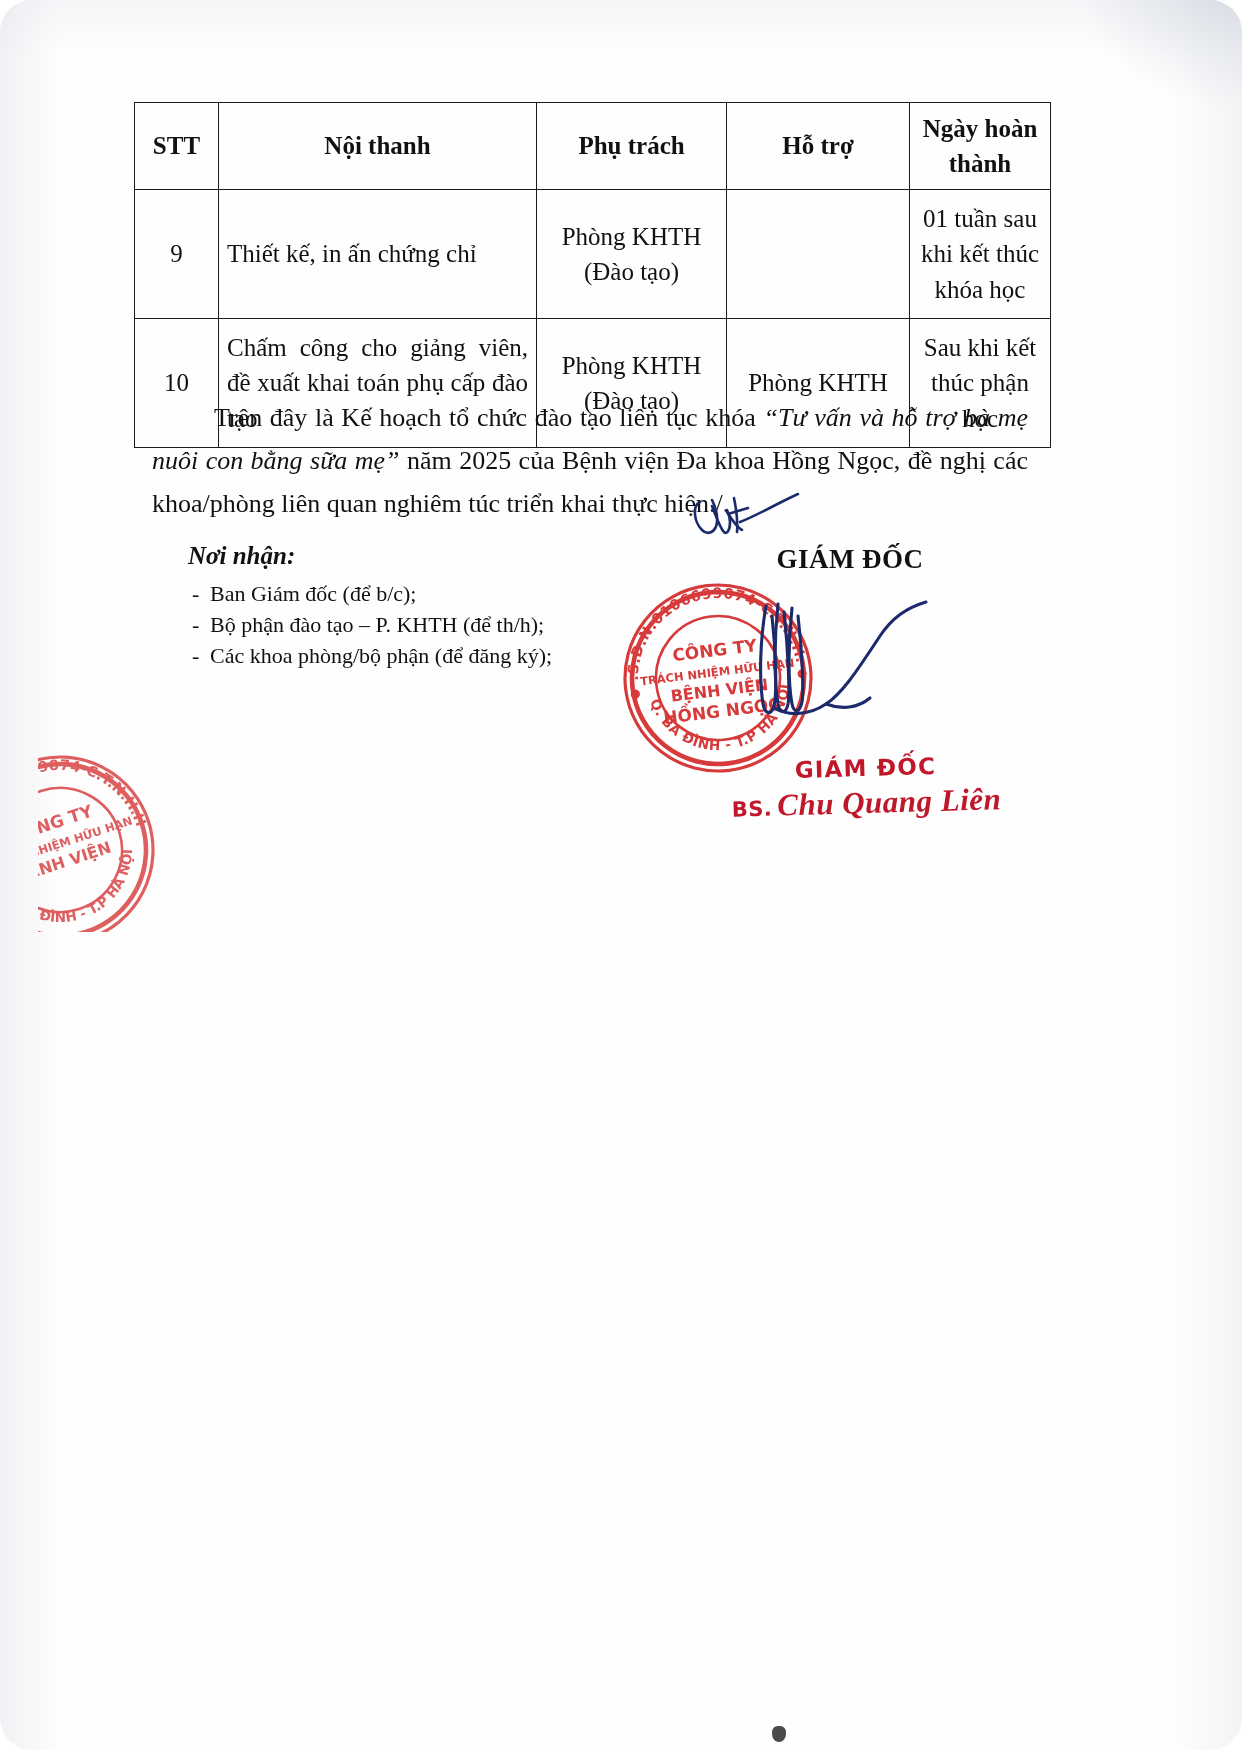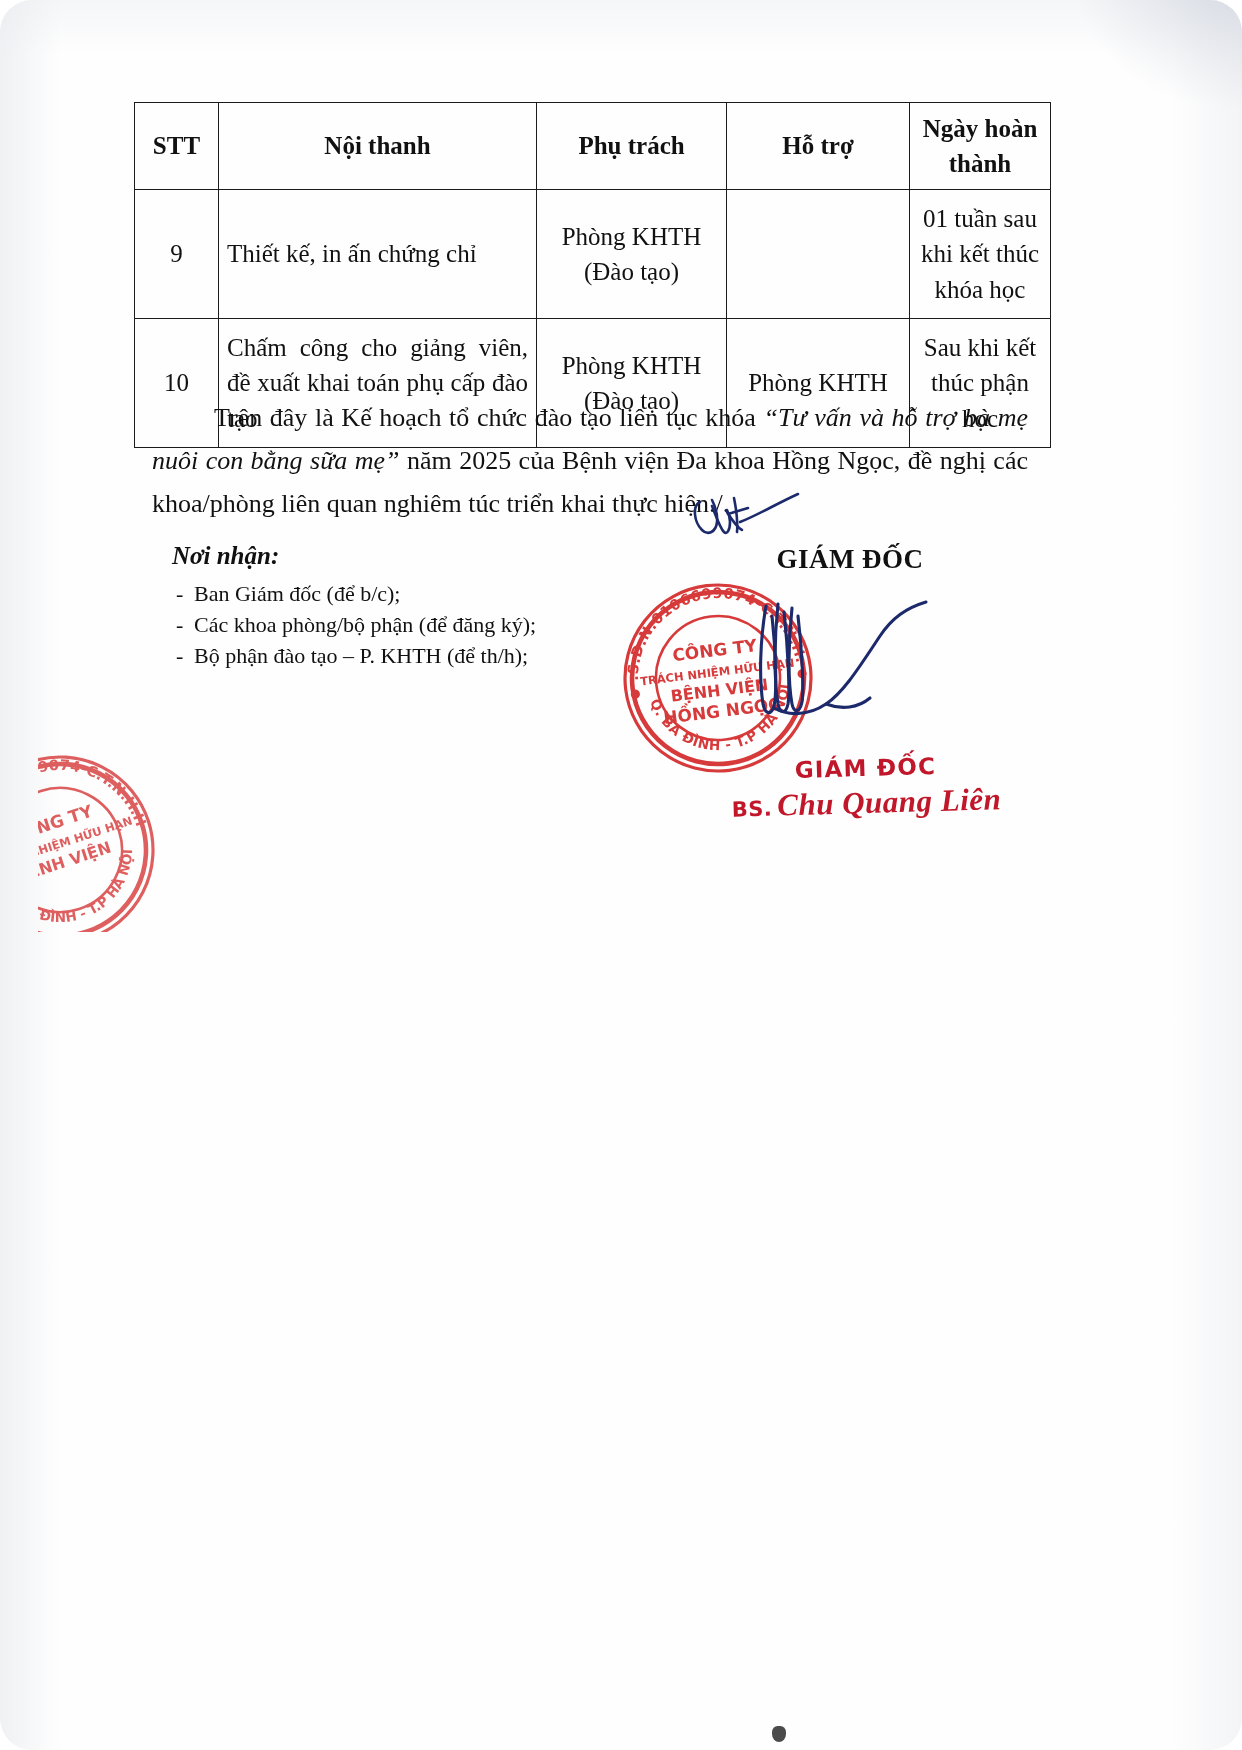--- a/index.html
+++ b/index.html
@@ -85,21 +85,21 @@
     font-size: 26px;
     line-height: 43px;
     text-align: justify;
     text-indent: 62px;
   }
   .para i { font-style: italic; }
 
   
   .recipients {
     position: absolute;
-    left: 172px;
+    left: 188px;
     top: 542px;
     width: 420px;
   }
   .recipients-title {
     font-weight: bold;
     font-style: italic;
     font-size: 25px;
     margin-bottom: 8px;
   }
   .recipients ul {
@@ -280,22 +280,22 @@
         <path d="M38 26 L58 20"></path>
         <path d="M50 34 C66 28 86 16 108 6"></path>
       </g>
     </svg>
   </div>
 
   <div class="recipients">
     <div class="recipients-title">Nơi nhận:</div>
     <ul>
       <li>Ban Giám đốc (để b/c);</li>
+      <li>Bộ phận đào tạo – P. KHTH (để th/h);</li>
       <li>Các khoa phòng/bộ phận (để đăng ký);</li>
-      <li>Bộ phận đào tạo – P. KHTH (để th/h);</li>
     </ul>
   </div>
 
   <div class="sig-title">GIÁM ĐỐC</div>
 
   <div class="seal">
     <svg width="196" height="196" viewBox="0 0 196 196">
       <defs>
         <path id="arcTop" d="M 18,98 A 80,80 0 0 1 178,98"></path>
         <path id="arcBot" d="M 26,98 A 72,72 0 0 0 170,98"></path>

